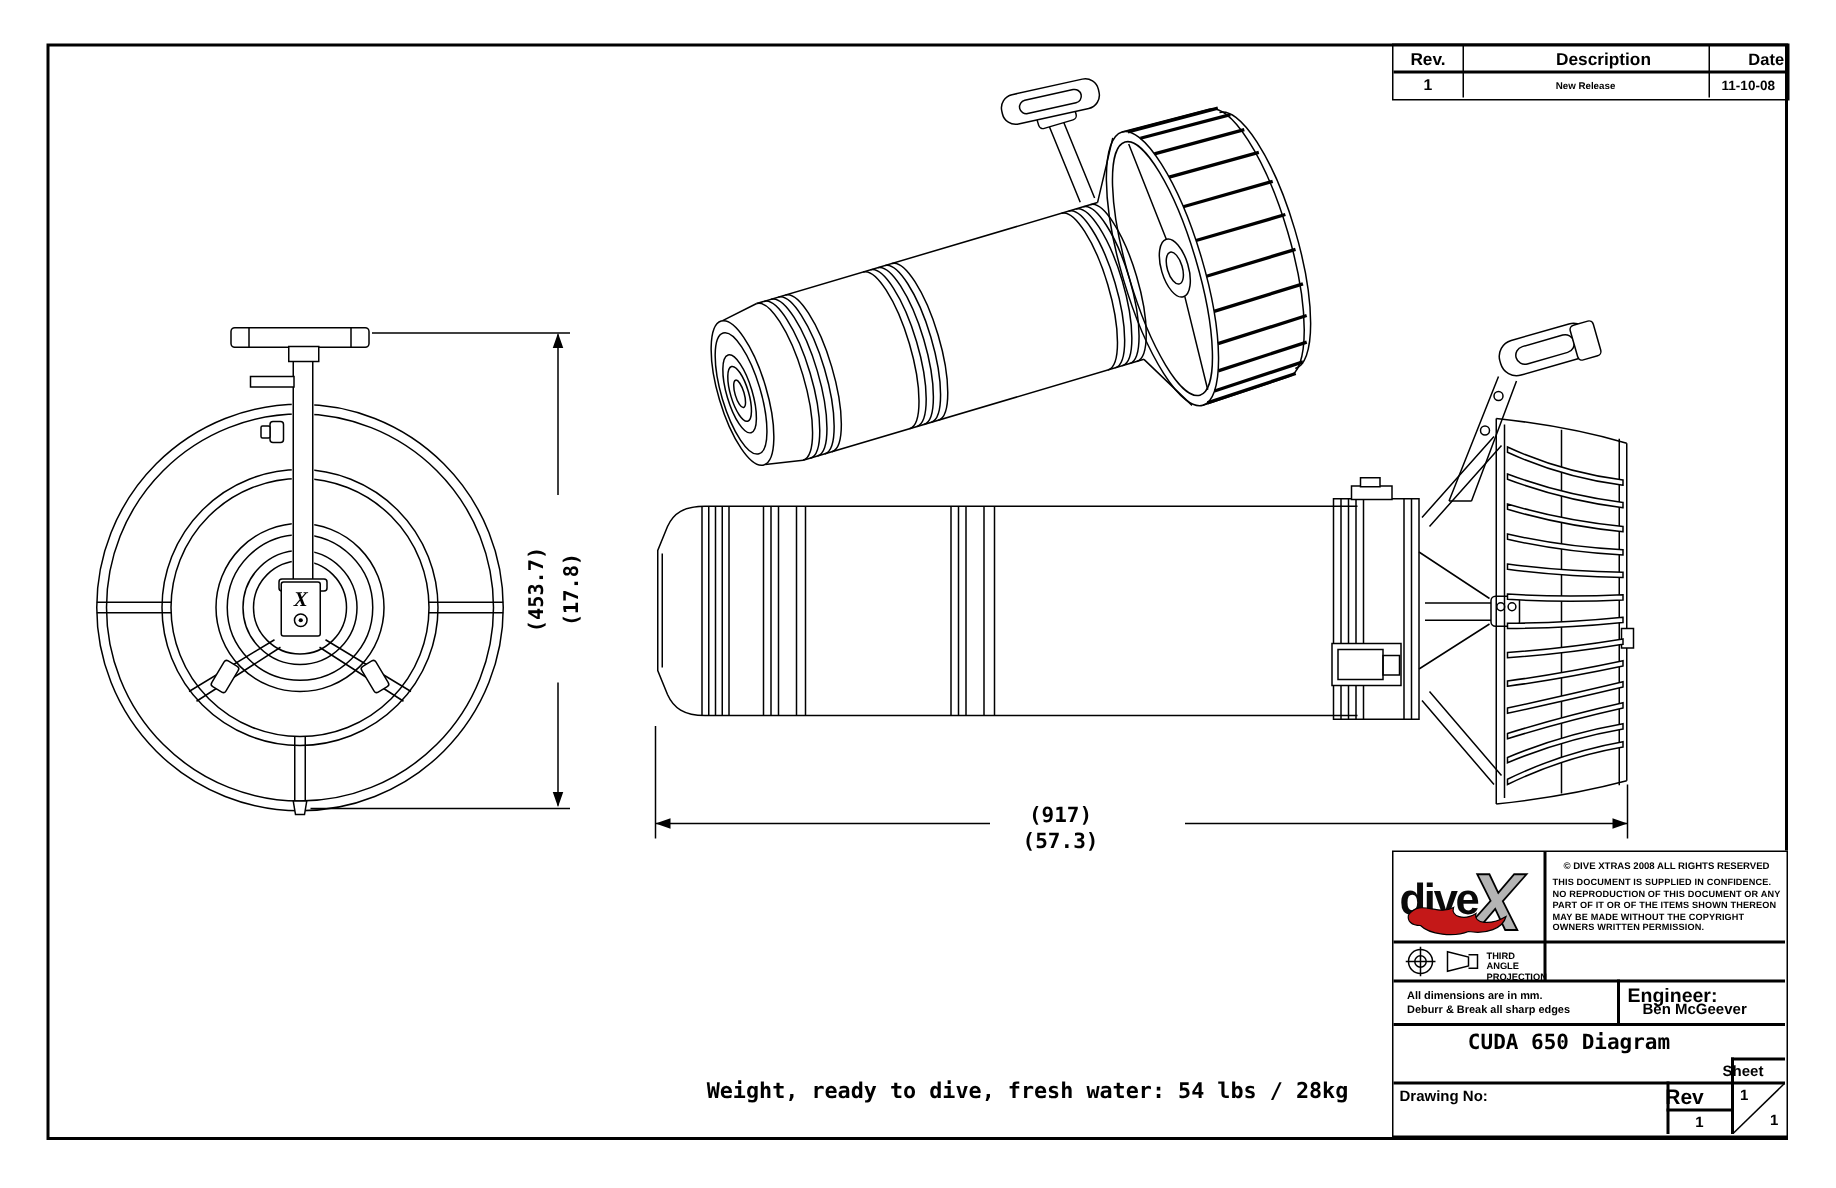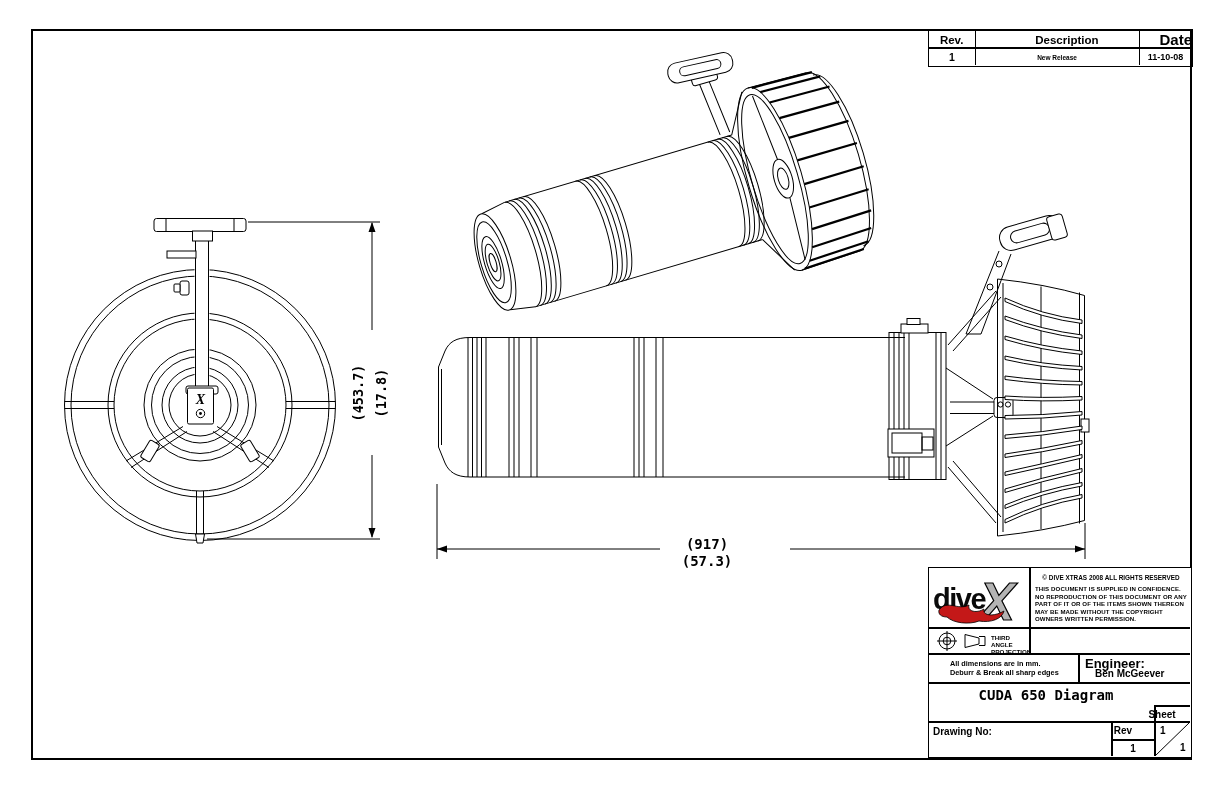--- a/index.html
+++ b/index.html
@@ -210,29 +210,30 @@
         <polygon points="1085,549 1075,545.5 1075,552.5" fill="#000" stroke="none"></polygon>
       </g>
     </g>
   </svg>
 
   <div class="dimlabel cad ctr" style="left:312px; top:386px; width:92px; height:14px; font-size:13.5px; transform:rotate(-90deg);">(453.7)</div>
   <div class="dimlabel cad ctr" style="left:335px; top:386px; width:92px; height:14px; font-size:13.5px; transform:rotate(-90deg);">(17.8)</div>
   <div class="dimlabel cad ctr" style="left:667px; top:537px; width:80px; height:14px; font-size:14px;">(917)</div>
   <div class="dimlabel cad ctr" style="left:662px; top:553px; width:90px; height:15px; font-size:14px;">(57.3)</div>
 
+  <div class="abs cad ctr" style="left:455px; top:719px; width:460px; height:17px; font-size:14.5px;">Weight, ready to dive, fresh water: 54 lbs / 28kg</div>
 
   <div id="revtable">
     <div class="ln" style="left:46px; top:0; width:1px; height:35px;"></div>
     <div class="ln" style="left:210px; top:0; width:1px; height:35px;"></div>
     <div class="ln" style="left:0; top:17px; width:262px; height:1.5px;"></div>
     <div class="revrow" style="top:2px; height:15px;gap:12px;">
       <div class="rc1 ctr small-bold" style="font-size:11.5px;">Rev.</div>
       <div class="rc2 ctr small-bold" style="font-size:11.5px;">Description</div>
-      <div class="rc3 ctr small-bold" style="font-size:15px;">Date</div>
+      <div class="rc3 ctr small-bold" style="font-size:11px;">Date</div>
     </div>
     <div class="revrow" style="top:20px; height:14px;">
       <div class="rc1 ctr small-bold" style="font-size:10.5px;">1</div>
       <div class="rc2 ctr small-bold" style="font-size:6.5px;">New Release</div>
       <div class="rc3 ctr small-bold" style="font-size:9px;">11-10-08</div>
     </div>
   </div>
 
   <div id="tblock">
 
@@ -260,32 +261,32 @@
       <g stroke="#000" fill="none" stroke-width="1">
         <circle cx="10" cy="10" r="8"></circle>
         <circle cx="10" cy="10" r="3.8"></circle>
         <path d="M0,10 H20 M10,0 V20"></path>
         <path d="M28,3.5 L42,7 V13 L28,16.5 Z"></path>
         <path d="M42,5.5 H48 V14.5 H42"></path>
       </g>
     </svg>
     <div class="abs small-bold" style="left:62px; top:66px; width:42px; font-size:6.2px; line-height:7px;">THIRD ANGLE PROJECTION</div>
 
-    <div class="abs small-bold" style="left:21px; top:91px; width:140px; font-size:7.3px; line-height:9px;">
+    <div class="abs small-bold" style="left:9px; top:91px; width:140px; font-size:7.3px; line-height:9px;">
       <div>All dimensions are in mm.</div>
       <div>Deburr &amp; Break all sharp edges</div>
     </div>
     <div class="abs small-bold" style="left:156px; top:88px; font-size:13px;">Engineer:</div>
     <div class="abs small-bold" style="left:166px; top:100px; font-size:10px;">Ben McGeever</div>
 
     <div class="abs cad ctr" style="left:0; top:119px; width:234px; height:16px; font-size:14px;">CUDA 650 Diagram</div>
 
     <div class="abs small-bold ctr" style="left:226px; top:139px; width:14px; height:14px; font-size:10px;">Sheet</div>
     <div class="abs small-bold" style="left:4px; top:158px; font-size:10px;">Drawing No:</div>
-    <div class="abs small-bold ctr" style="left:182px; top:155px; width:24px; height:15px; font-size:10px;">Rev</div>
+    <div class="abs small-bold ctr" style="left:182px; top:155px; width:24px; height:15px; font-size:14px;">Rev</div>
     <div class="abs small-bold ctr" style="left:182px; top:173px; width:44px; height:14px; font-size:10px;">1</div>
     <svg class="abs" style="left:226px; top:154px;" width="35" height="34" viewBox="0 0 35 34">
       <line x1="0" y1="34" x2="35" y2="0" stroke="#000" stroke-width="1"></line>
     </svg>
     <div class="abs small-bold" style="left:231px; top:157px; font-size:10px;">1</div>
     <div class="abs small-bold" style="left:251px; top:174px; font-size:10px;">1</div>
   </div>
 
 </div>
 

